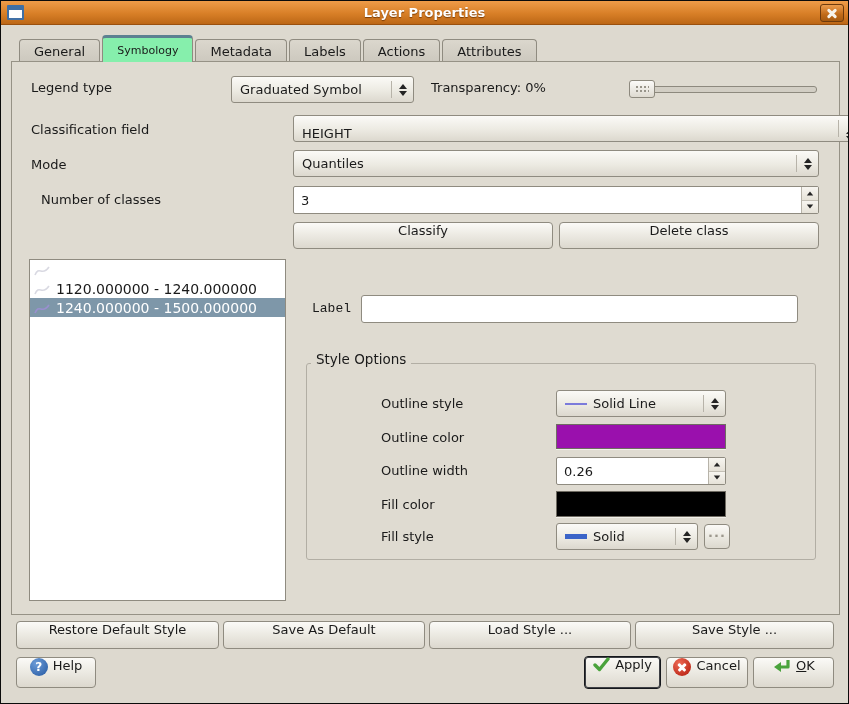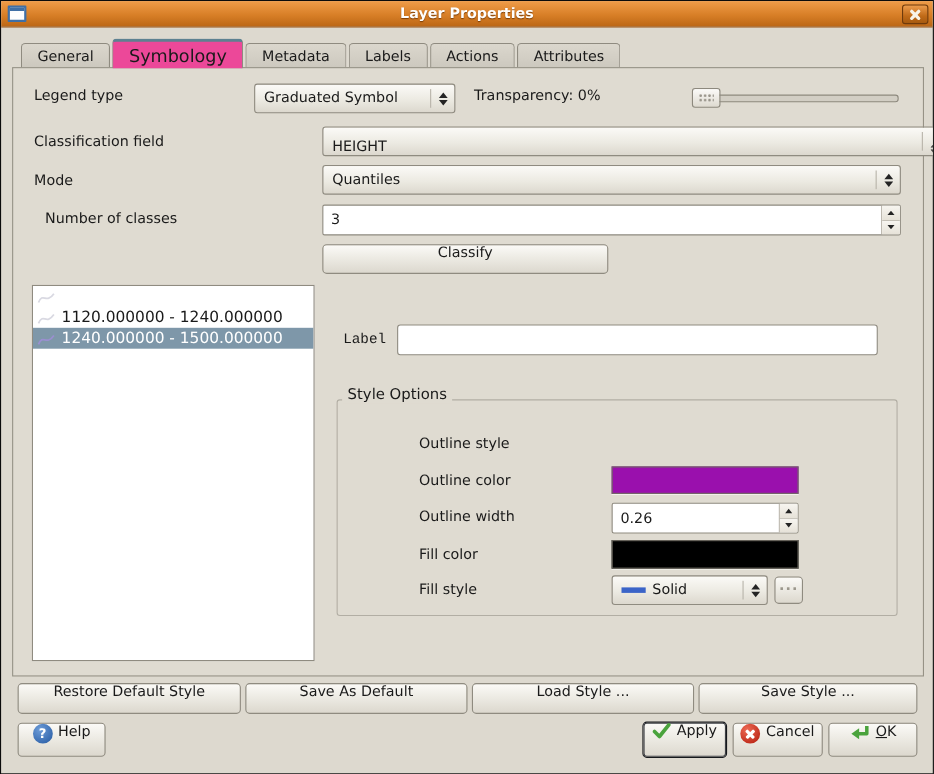--- a/index.html
+++ b/index.html
@@ -25,22 +25,22 @@
   .x-icon { position:relative; width:10px; height:10px; display:block; }
   .x-icon i { position:absolute; left:-1px; top:4px; width:12px; height:3px;
               background:#f7f3ea; border-radius:2px; }
   .x-icon .b1 { transform:rotate(45deg); } .x-icon .b2 { transform:rotate(-45deg); }
 
   
   .tabs { position:absolute; left:18px; top:34px; height:27px; display:flex; align-items:flex-end; }
   .tab { height:23px; padding:0 14px; display:flex; align-items:center; justify-content:center;
          background:linear-gradient(#dbd7cd,#ccc8be); border:1px solid #8f8b80;
          border-bottom:none; border-radius:4px 4px 0 0; margin-right:2px; cursor:pointer; }
-  .tab.active { height:27px; background:#ec4899; border-top:3px solid #5d8191;
-                font-size:16px; position:relative; z-index:3; }
+  .tab.active { height:27px; background:#86efac; border-top:3px solid #5d8191;
+                font-size:11px; position:relative; z-index:3; }
 
   
   .frame { position:absolute; left:10px; top:60px; width:829px; height:554px;
            border:1px solid #969286; background:#dfdbd1; }
 
   .label { position:absolute; white-space:nowrap; }
 
   
   .btn { position:absolute; display:flex; justify-content:center;
          background:linear-gradient(#fbfaf7,#edebe4 45%,#dcd8ce);
@@ -187,20 +187,23 @@
         </div>
       <div class="spin-btn">
           <i class="tri-down"></i>
         </div>
     </div>
   </div>
 
   <div class="btn" style="left:292px; top:221px; width:260px; height:27px;">
     <span>Classify</span>
   </div>
+  <div class="btn" style="left:558px; top:221px; width:260px; height:27px;">
+    <span>Delete class</span>
+  </div>
 
   <div class="listbox">
     <div class="list-item">
       <svg class="curve-icon" viewBox="0 0 18 16">
         <path d="M2 13 C6 3, 9 15, 16 5" fill="none" stroke="#d9d9e2" stroke-width="1.6"></path>
       </svg>
     </div>
     <div class="list-item">
       <svg class="curve-icon" viewBox="0 0 18 16">
         <path d="M2 13 C6 3, 9 15, 16 5" fill="none" stroke="#d9d9e2" stroke-width="1.6"></path>
@@ -215,20 +218,30 @@
     </div>
   </div>
 
   <div class="label" style="left:311px; top:300px;font-family:Liberation Mono, monospace;">Label</div>
   <input class="spin" style="left: 360px; top: 294px; width: 437px; height: 28px; padding-left: 7px; border-radius: 3px; font: 13px &quot;DejaVu Sans&quot;, sans-serif;" value="">
 
   <div class="groupbox"></div>
   <div class="group-title">Style Options</div>
 
   <div class="label" style="left:380px; top:395px;">Outline style</div>
+  <div class="combo" style="left:555px; top:389px; width:170px;">
+    <span class="line-sample" style="background:#7b7bdb; height:2px;"></span>
+    <span>Solid Line</span>
+    <span class="grow"></span>
+      <span class="sep"></span>
+    <span class="arrows">
+        <i class="tri-up"></i>
+        <i class="tri-down"></i>
+      </span>
+  </div>
 
   <div class="label" style="left:380px; top:429px;">Outline color</div>
   <div class="swatch" style="left: 555px; top: 423px; width: 170px; height: 25px; background: rgb(154, 16, 173);"></div>
 
   <div class="label" style="left:380px; top:462px;">Outline width</div>
   <div class="spin" style="left:555px; top:456px; width:170px; height:28px;">
     <div class="value">0.26</div>
     <div class="spin-col">
       <div class="spin-btn">
           <i class="tri-up"></i>

